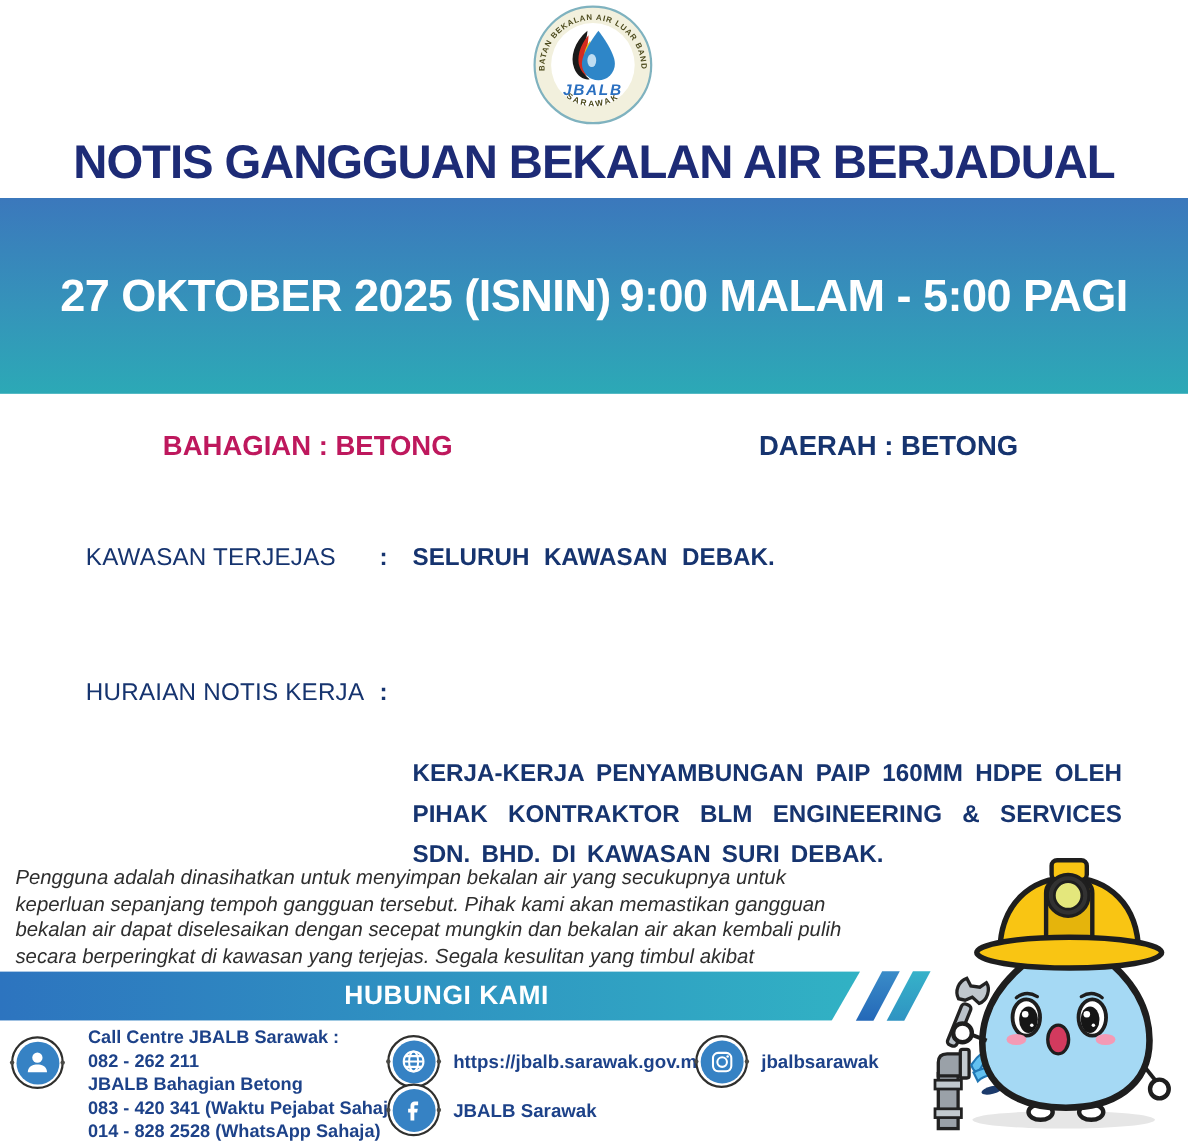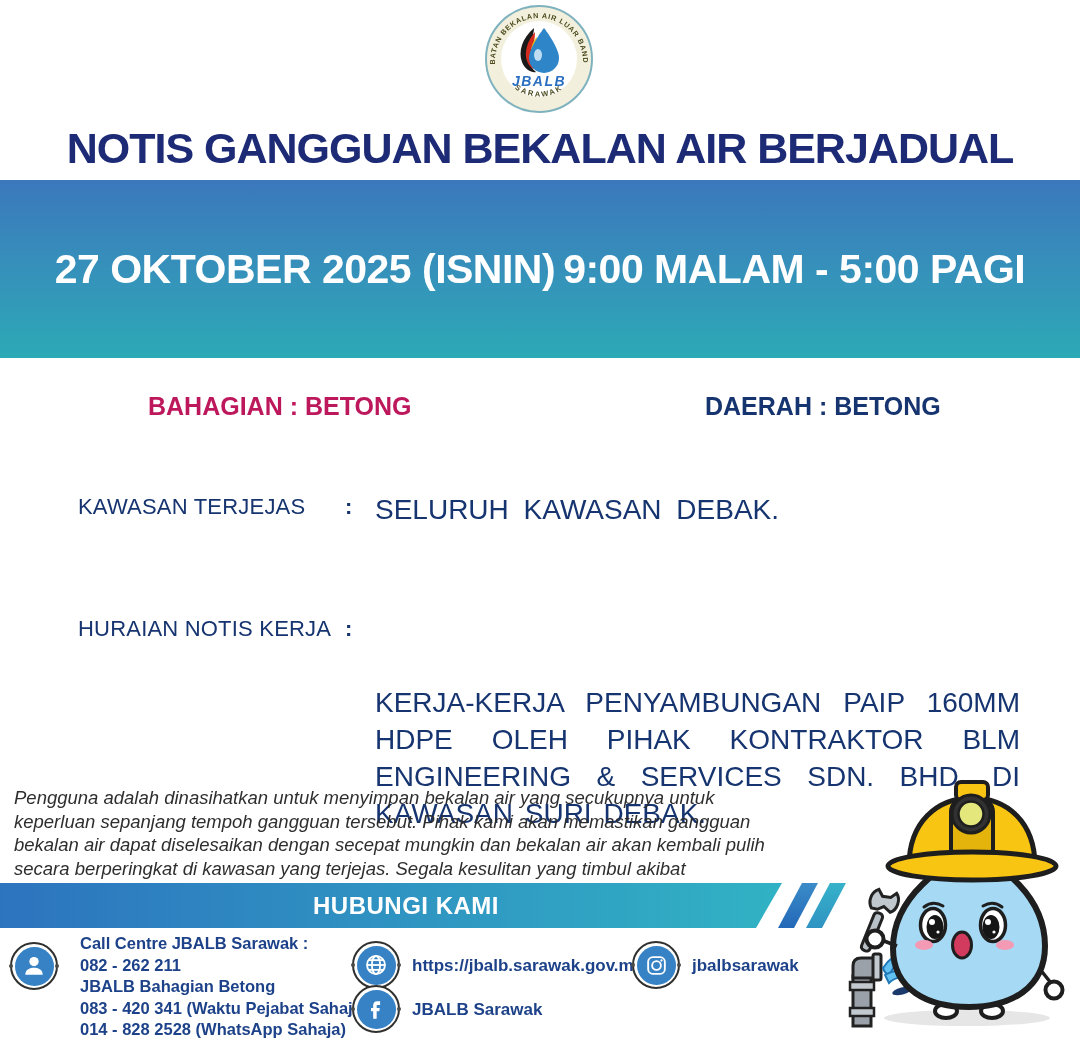--- a/index.html
+++ b/index.html
@@ -16,26 +16,26 @@
            font-size:43px; font-weight:bold; letter-spacing:-1px; color:#1d2b76; }
 
   
   .banner { left:0; top:180px; width:1080px; height:178px;
             background:linear-gradient(180deg, #3b78bc 0%, #3593ba 55%, #2ca9b6 100%);
             display:flex; flex-direction:row; justify-content:center; align-items:center; gap:8px; }
   .banner div { color:#ffffff; font-size:41px; font-weight:bold; letter-spacing:-0.5px; }
 
   
   .region-bahagian { left:148px; top:392px; font-size:25px; font-weight:bold; color:#be185d; }
-  .region-daerah   { left:690px; top:392px; font-size:25px; font-weight:bold; color:#16346f;margin-left:15px; }
+  .region-daerah   { left:690px; top:392px; font-size:25px; font-weight:bold; color:#16346f; }
 
   
   .detail-label { font-size:22px; font-weight:normal; color:#16346f; letter-spacing:0.2px; }
   .detail-colon { font-size:22px; font-weight:bold; color:#16346f; }
-  .detail-value { font-size:28px; font-weight:normal; color:#16346f; }
+  .detail-value { font-size:22px; font-weight:bold; color:#16346f; }
   .kawasan-label { left:78px;  top:494px; }
   .kawasan-colon { left:345px; top:494px; }
   .kawasan-value { left:375px; top:494px; word-spacing:7px; }
   .huraian-label { left:78px;  top:616px; }
   .huraian-colon { left:345px; top:616px; }
   .huraian-value { left:375px; top:636px; width:645px; line-height:37px; text-align:justify; word-spacing:4px;margin-top:48px; }
 
   
   .advisory { left:14px; top:786px; width:756px; font-size:18.5px; font-style:italic;
               color:#2e2e2e; line-height:23.5px; font-weight:500; }

